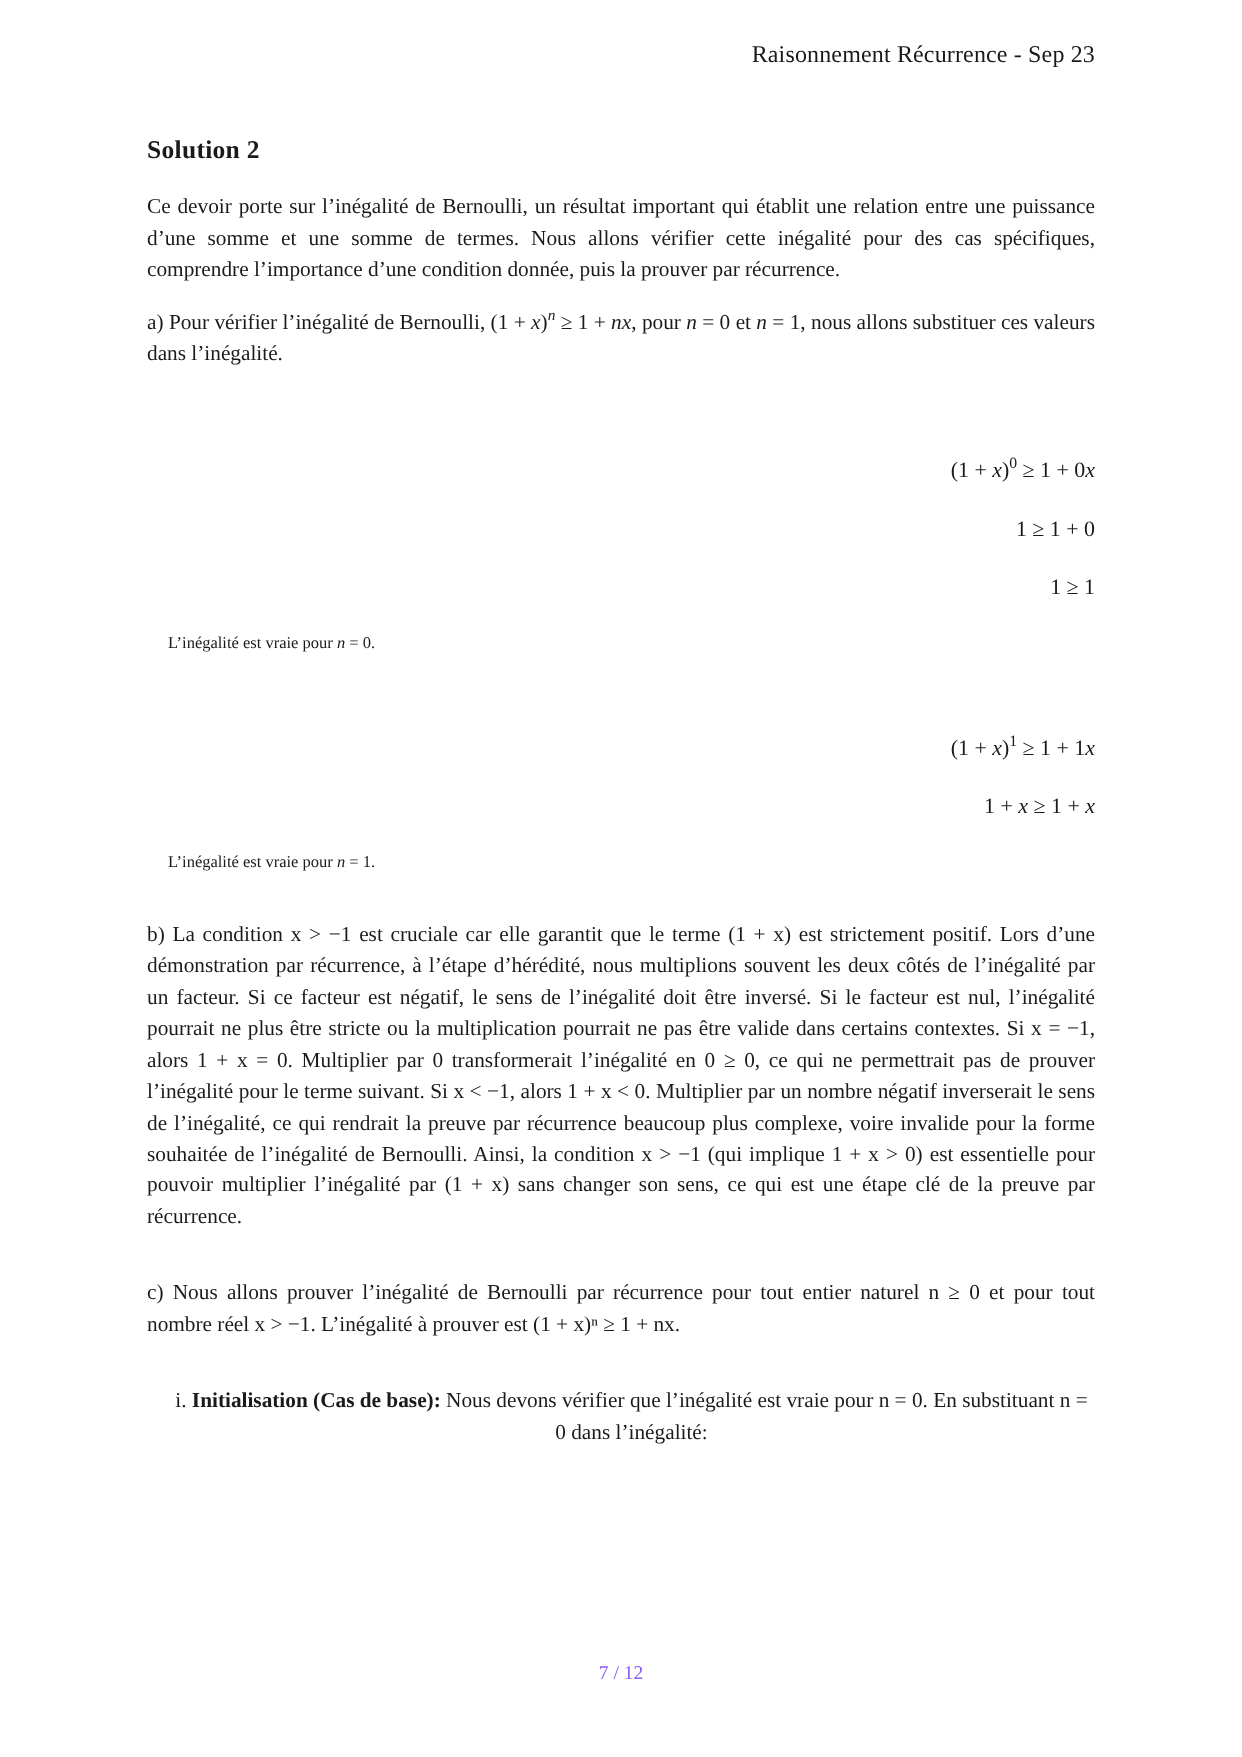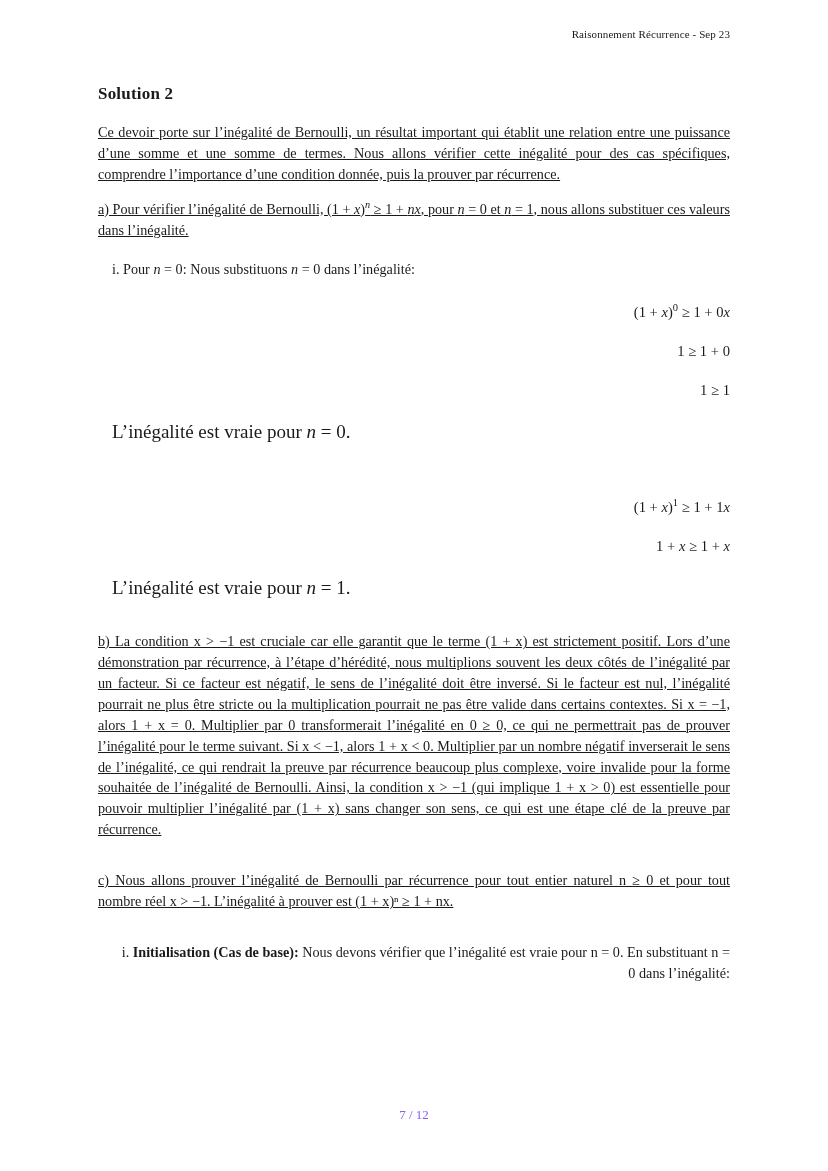--- a/index.html
+++ b/index.html
@@ -17,64 +17,63 @@
   }
   .page {
     width: 828px;
     height: 1171px;
     position: relative;
     box-sizing: border-box;
     padding: 28px 98px 0 98px;
   }
   .header {
     text-align: right;
-    font-size: 11px;
+    font-size: 16px;
     color: #1a1a1a;
     letter-spacing: 0.1px;
     margin-bottom: 44px;
   }
   h1.solution-title {
     font-size: 17px;
     font-weight: bold;
     margin: 0 0 18px 0;
     letter-spacing: 0.2px;
   }
   p.para {
     font-size: 14.2px;
     line-height: 1.47;
     text-align: justify;
     margin: 0 0 14px 0;
-    text-decoration: underline;
   }
   p.para.tight {
-    margin-bottom: 3px;
+    margin-bottom: 20px;
   }
   .item {
     font-size: 14.2px;
     line-height: 1.47;
     margin: 0 0 10px 0;
     padding-left: 14px;
     text-align: left;
   }
   .item-block {
     padding-left: 14px;
     font-size: 14.2px;
     line-height: 1.5;
-    text-align: right;
+    text-align: center;
   }
   .eq {
     text-align: right;
     font-size: 14.6px;
     margin: 22px 0 22px 0;
   }
   .eq.first {
     margin-top: 24px;
   }
   .concl {
-    font-size: 19px;
+    font-size: 11px;
     padding-left: 14px;
     margin: 0 0 10px 0;
   }
   .gap-lg { height: 22px; }
   .gap-md { height: 16px; }
   .mi {
     font-family: "Liberation Serif", serif;
     font-style: italic;
   }
   .mn, .mo {
@@ -111,23 +110,20 @@
   <h1 class="solution-title">Solution 2</h1>
 
   <p class="para">Ce devoir porte sur l’inégalité de Bernoulli, un résultat important qui établit une relation entre une puissance d’une somme et une somme de termes. Nous allons vérifier cette inégalité pour des cas spécifiques, comprendre l’importance d’une condition donnée, puis la prouver par récurrence.</p>
 
   <p class="para tight">
     <span>a) Pour vérifier l’inégalité de Bernoulli, </span><span class="math"><span class="mn">(1&nbsp;+&nbsp;</span><span class="mi">x</span><span class="mn">)</span><sup class="exp mi">n</sup><span class="mn">&nbsp;≥&nbsp;1&nbsp;+&nbsp;</span><span class="mi">n</span><span class="mi">x</span></span><span>, pour </span><span class="math"><span class="mi">n</span><span class="mn">&nbsp;=&nbsp;0</span></span><span> et </span><span class="math"><span class="mi">n</span><span class="mn">&nbsp;=&nbsp;1</span></span><span>, nous allons substituer ces valeurs dans l’inégalité.</span>
   </p>
 
   <div class="gap-md"></div>
 
-  <div class="item">
-    <span>i. Pour </span><span class="math"><span class="mi">n</span><span class="mn">&nbsp;=&nbsp;0</span></span><span>: Nous substituons </span><span class="math"><span class="mi">n</span><span class="mn">&nbsp;=&nbsp;0</span></span><span> dans l’inégalité:</span>
-  </div>
 
   <div class="eq first">
     <span class="math"><span class="mn">(1&nbsp;+&nbsp;</span><span class="mi">x</span><span class="mn">)</span><sup class="exp mn">0</sup><span class="mn">&nbsp;≥&nbsp;1&nbsp;+&nbsp;0</span><span class="mi">x</span></span>
   </div>
 
   <div class="eq">
     <span class="math"><span class="mn">1&nbsp;≥&nbsp;1&nbsp;+&nbsp;0</span></span>
   </div>
 
   <div class="eq">

